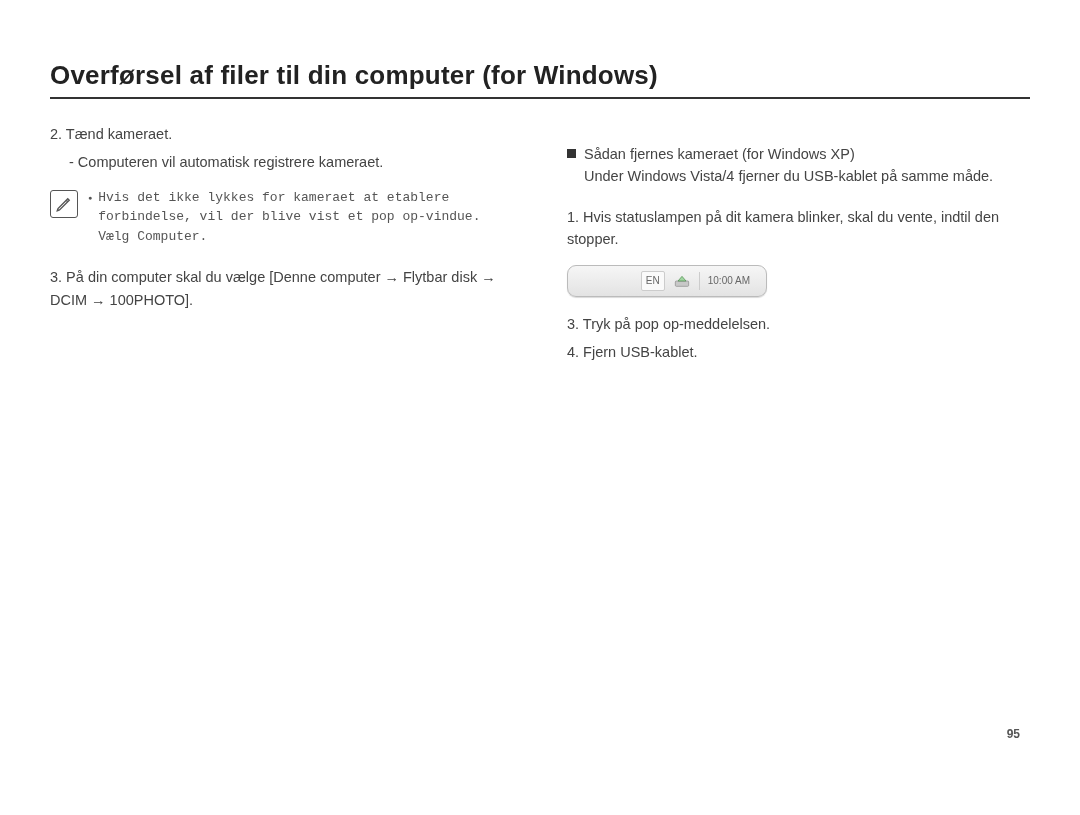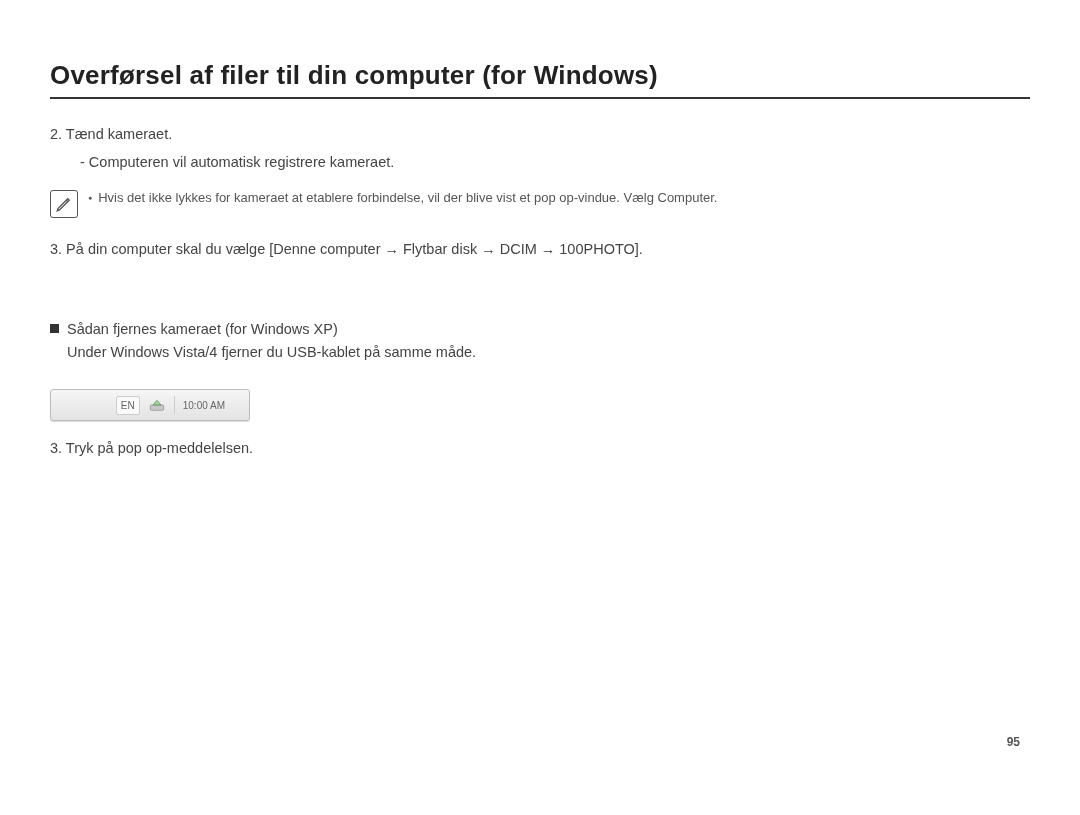--- a/index.html
+++ b/index.html
@@ -14,34 +14,33 @@
     font-size: 26px;
     font-weight: bold;
     color: #222;
     letter-spacing: 0.2px;
     padding-bottom: 6px;
     border-bottom: 2px solid #333;
     margin-bottom: 24px;
   }
   .columns {
     display: flex;
-    gap: 24px;
-    flex-direction: column;
+    gap: 54px;
   }
   .col {
     flex: 1;
     font-size: 14.5px;
     line-height: 1.55;
     color: #444;
   }
   .step {
     margin-bottom: 6px;
   }
   .sub {
-    margin-left: 30px;
+    margin-left: 19px;
     margin-bottom: 14px;
   }
   .note-box {
     display: flex;
     align-items: flex-start;
     gap: 10px;
     margin: 10px 0 20px 0;
   }
   .note-icon {
     width: 28px;
@@ -51,20 +50,21 @@
     display: flex;
     align-items: center;
     justify-content: center;
     flex-shrink: 0;
     margin-top: 2px;
   }
   .note-text {
     font-size: 13px;
     line-height: 1.5;
     color: #555;
+    font-family: Liberation Mono, monospace;
   }
   .note-text .bullet {
     display: flex;
     gap: 6px;
   }
   .note-text .bullet::before {
     content: "●";
     font-size: 7px;
     line-height: 20px;
     flex-shrink: 0;
@@ -89,26 +89,26 @@
     justify-content: center;
     width: 22px;
     height: 18px;
     vertical-align: middle;
     margin: 0 2px;
   }
   .tray-screenshot {
     width: 200px;
     height: 32px;
     border: 1px solid #bbb;
-    border-radius: 3px;
+    border-radius: 9px;
     background: linear-gradient(#f6f6f6, #e3e3e3);
     display: flex;
     align-items: center;
     justify-content: flex-end;
-    padding: 0 24px;
+    padding: 0 16px;
     gap: 8px;
     margin: 12px 0 16px 0;
     box-shadow: 0 1px 1px rgba(0,0,0,0.15);
   }
   .tray-screenshot .lang {
     font-size: 10px;
     color: #666;
     border: 1px solid #ccc;
     padding: 1px 4px;
     border-radius: 2px;
@@ -120,21 +120,21 @@
   }
   .tray-screenshot .time {
     font-size: 10px;
     color: #666;
   }
   .tray-screenshot .divider {
     width: 1px; height: 18px; background: #ccc;
   }
   .page-num {
     position: absolute;
-    bottom: 22px;
+    bottom: 30px;
     right: 60px;
     font-size: 12px;
     font-weight: bold;
     color: #555;
   }
   .mb14 { margin-bottom: 14px; }
 </style>
 </head>
 <body>
 
@@ -168,33 +168,35 @@
     <div class="col">
 
       <div class="section-head">
         <div class="square"></div>
         <div style="flex:1">
           <div>Sådan fjernes kameraet (for Windows XP)</div>
           <div class="mb14">Under Windows Vista/4 fjerner du USB-kablet på samme måde.</div>
         </div>
       </div>
 
+      <div class="step mb14">1. Hvis statuslampen på dit kamera blinker, skal du vente, indtil den stopper.</div>
 
 
       <div class="tray-screenshot">
         <span class="lang">EN</span>
         <span class="usb">
           <svg width="16" height="14" viewBox="0 0 24 20">
             <rect x="2" y="10" width="20" height="8" rx="1.5" fill="#c8c8c8" stroke="#888"></rect>
             <path d="M6 10 L12 3 L18 10 Z" fill="#9fd49f" stroke="#4a8a4a"></path>
           </svg>
         </span>
         <span class="divider"></span>
         <span class="time">10:00 AM</span>
       </div>
 
       <div class="step">3. Tryk på pop op-meddelelsen.</div>
+      <div class="step">4. Fjern USB-kablet.</div>
     </div>
 
   </div>
 
   <div class="page-num">95</div>
 </div>
 
 </body></html>

